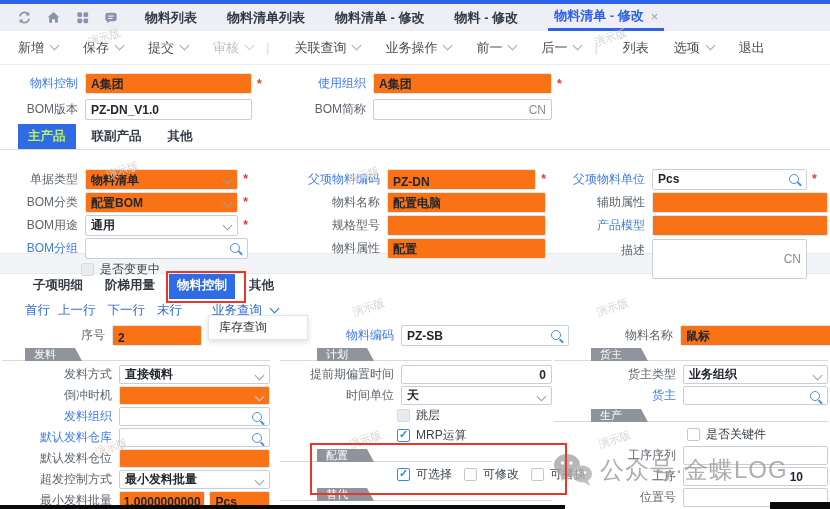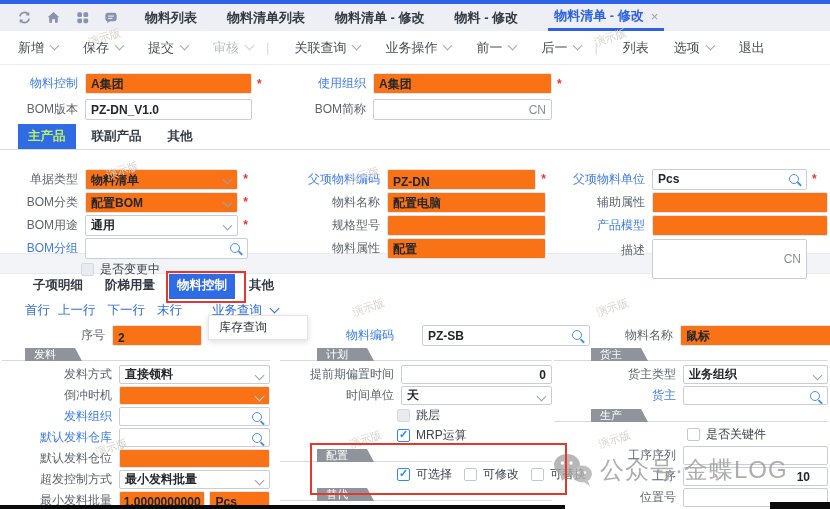--- a/index.html
+++ b/index.html
@@ -359,21 +359,21 @@
 
   <div id="seqrow">
     <div class="fgroup" style="left:2px;top:0;">
       <span class="flabel" style="width:103px;">序号</span>
       <div class="fbox ro" style="width:78px;">
           <span class="val">2</span>
         </div>
     </div>
     <div class="fgroup" style="left:284px;top:0;">
       <span class="flabel blue" style="width:110px;">物料编码</span>
-      <div class="fbox" style="width:156px;margin-left:21px;">
+      <div class="fbox" style="width:156px;">
           <span class="val">PZ-SB</span>
           <span class="mag"></span>
         </div>
     </div>
     <div class="fgroup" style="left:556px;top:0;">
       <span class="flabel" style="width:117px;">物料名称</span>
       <div class="fbox ro" style="width:155px;">
           <span class="val">鼠标</span>
         </div>
     </div>
@@ -496,21 +496,21 @@
         <span class="cblbl">是否关键件</span>
       </div>
       <div class="srow">
         <span class="flabel" style="width:122px;">工序序列</span>
         <div class="fbox" style="flex:1;">
             <span class="val"></span>
           </div>
       </div>
       <div class="srow">
         <span class="flabel" style="width:122px;">工序</span>
-        <div class="fbox" style="flex:1;justify-content:flex-end;padding-right:17px;">
+        <div class="fbox" style="flex:1;justify-content:flex-end;padding-right:24px;">
             <span class="val">10</span>
           </div>
       </div>
       <div class="srow">
         <span class="flabel" style="width:122px;">位置号</span>
         <div class="fbox" style="flex:1;">
             <span class="val"></span>
           </div>
       </div>
     </div>

